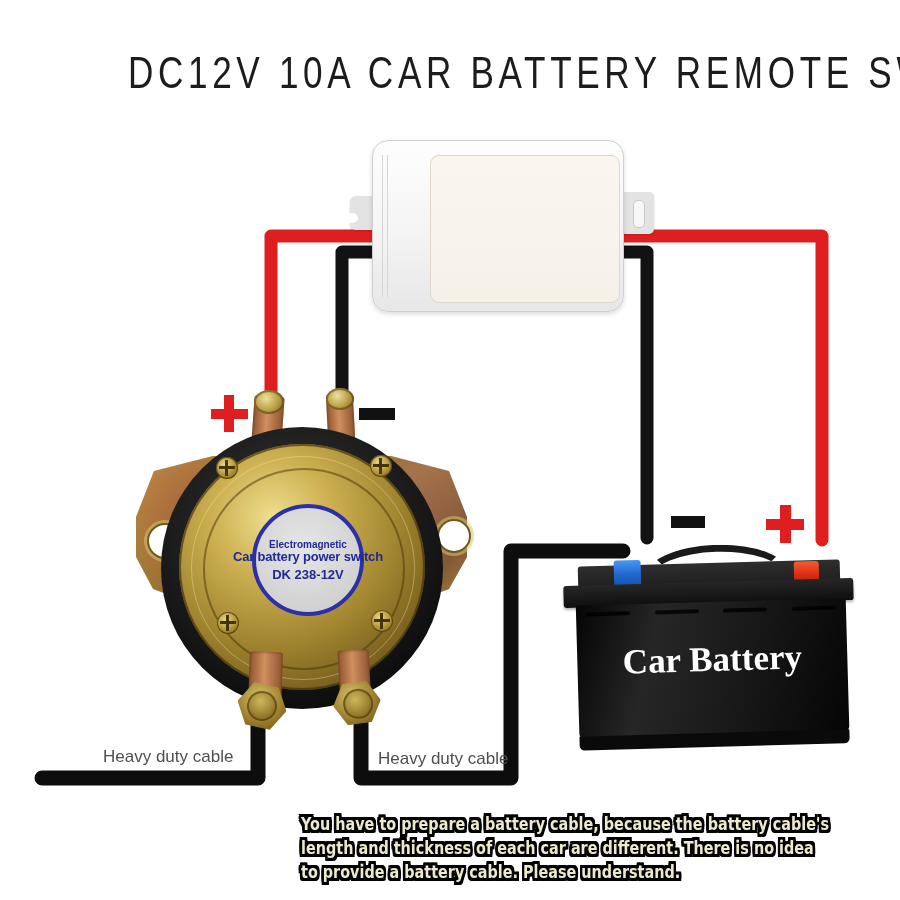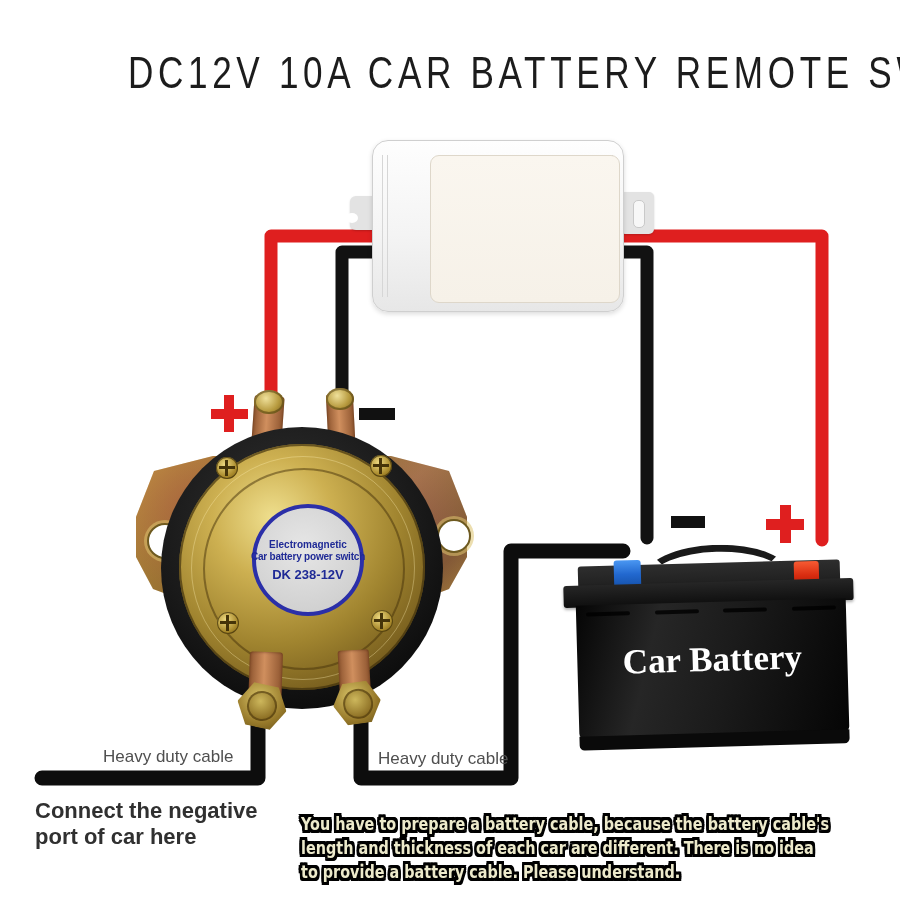--- a/index.html
+++ b/index.html
@@ -57,21 +57,21 @@
          box-shadow:inset 0 0 0 1px rgba(60,45,8,.7);}
   .screw::before,.screw::after{content:"";position:absolute;background:#453409;}
   .screw::before{left:3px;top:9px;width:16px;height:3px;}
   .screw::after{left:9px;top:3px;width:3px;height:16px;}
   .sw-label{position:absolute;left:122px;top:116px;width:112px;height:112px;border-radius:50%;
             background:radial-gradient(circle at 45% 38%,#e6e6e6,#cfcfcf 80%);
             border:4px solid #2b2fa8;box-sizing:border-box;
             display:flex;flex-direction:column;align-items:center;justify-content:center;
             color:#1f2a96;text-align:center;}
   .sw-label .l1{font-size:10px;font-weight:bold;line-height:12px;}
-  .sw-label .l2{font-size:10px;font-weight:bold;line-height:11px;letter-spacing:-.2px;white-space:nowrap;}
+  .sw-label .l2{font-size:13px;font-weight:bold;line-height:11px;letter-spacing:-.2px;white-space:nowrap;}
   .sw-label .l3{font-size:13px;font-weight:bold;margin-top:5px;text-align:right;}
   .hexbolt{position:absolute;width:50px;height:50px;
            clip-path:polygon(25% 6.7%,75% 6.7%,100% 50%,75% 93.3%,25% 93.3%,0% 50%);
            background:radial-gradient(circle at 42% 35%,#d9c468,#97792a 58%,#5f4a14);}
   .hexbolt::after{content:"";position:absolute;left:10px;top:10px;width:30px;height:30px;border-radius:50%;
            background:radial-gradient(circle at 42% 35%,#cdb75c,#87691f 75%);
            box-shadow:inset 0 0 0 2px rgba(70,50,10,.55);}
 
   
   .sign{position:absolute;}
@@ -214,24 +214,20 @@
           <span></span>
       </div>
       <div class="bat-text">Car Battery</div>
     </div>
     <div class="bat-feet"></div>
   </div>
 
   <div class="hd-label" style="left:103px;top:747px;">Heavy duty cable</div>
   <div class="hd-label" style="left:378px;top:749px;">Heavy duty cable</div>
 
-  <div class="connect-note">
-    <div>Connect the negative</div>
-    <div>port of car here</div>
-  </div>
 
   <div class="disclaimer">
     <div>You have to prepare a battery cable, because the battery cable's</div>
     <div>length and thickness of each car are different. There is no idea</div>
     <div>to provide a battery cable. Please understand.</div>
   </div>
 
 </div>
 
 </body></html>

